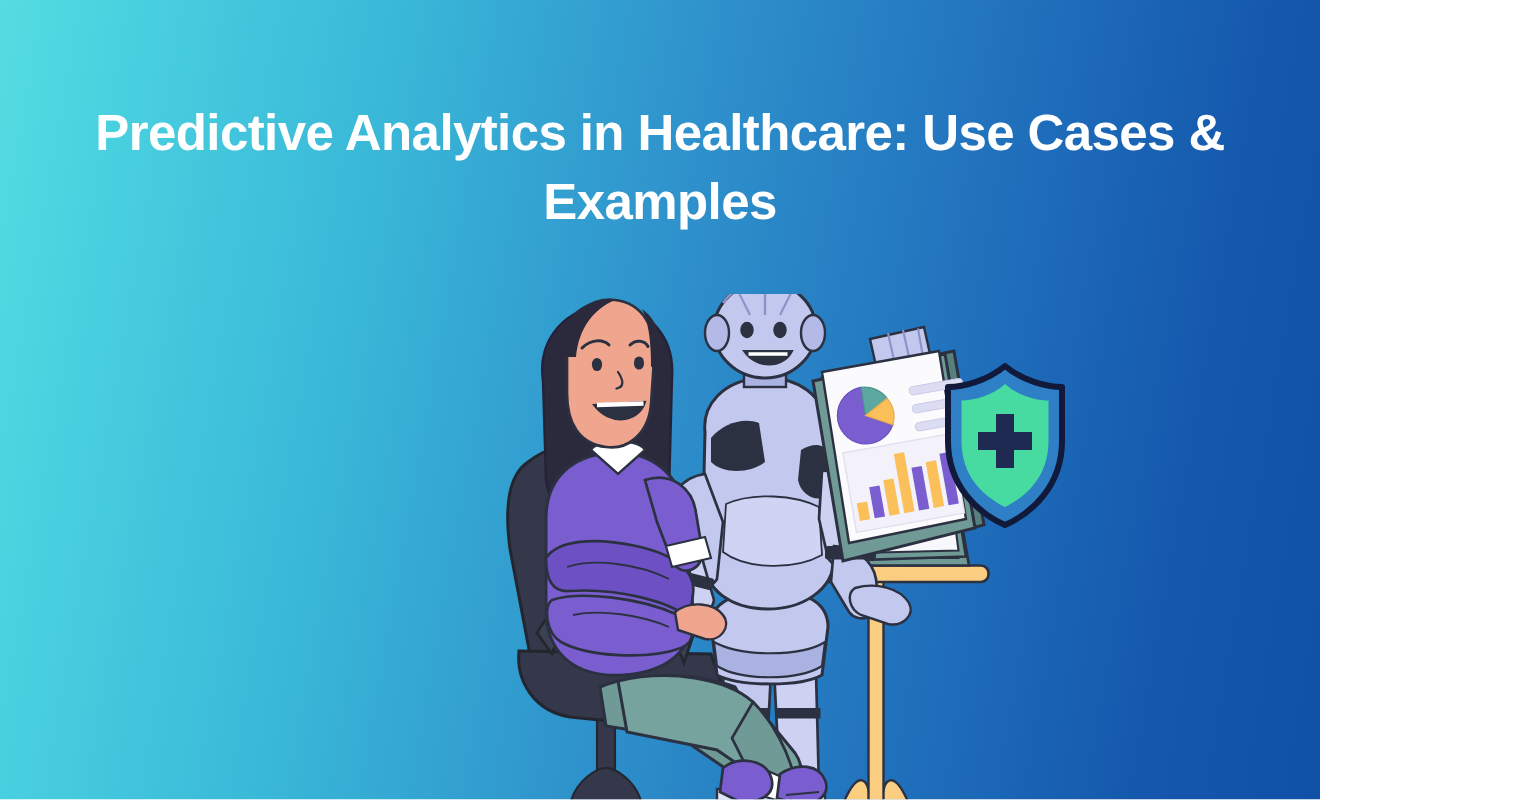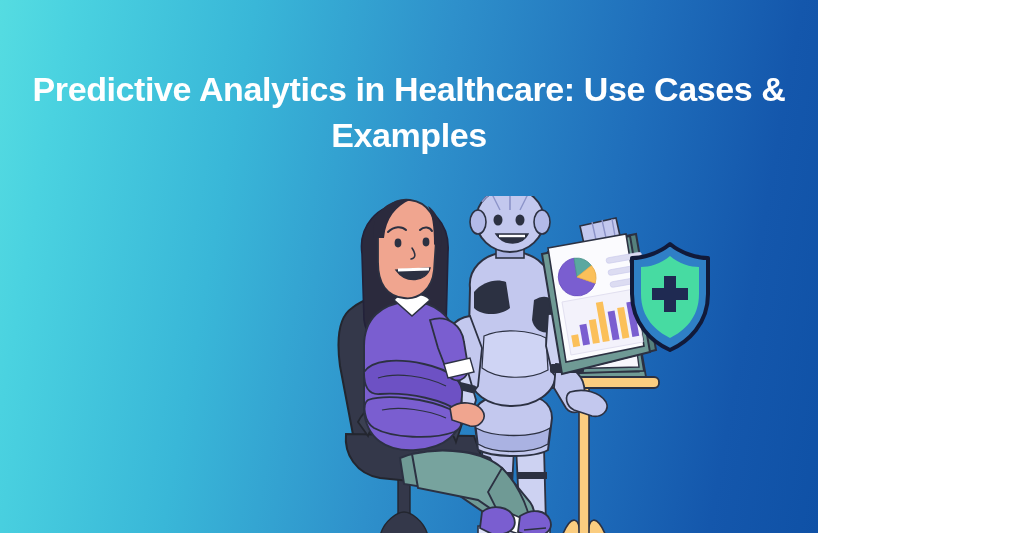--- a/index.html
+++ b/index.html
@@ -4,21 +4,21 @@
 <style>
   * { margin:0; padding:0; box-sizing:border-box; }
   html, body {
     width:1024px; height:536px;
     font-family:"Liberation Sans", sans-serif;
     background:#ffffff;
     overflow:hidden;
   }
   #banner {
     position:relative;
-    width:818px;
+    width:880px;
     height:533px;
     background:linear-gradient(100deg,#55dce1 0%,#4ad2e0 8%,#39b7d8 28%,#2e90cb 50%,#1f6ebb 72%,#1457ac 88%,#0f51a6 100%);
     overflow:hidden;
   }
   #bottom-strip {
     position:absolute;
     left:0; top:533px;
     width:1024px; height:3px;
     background:#ffffff;
   }

